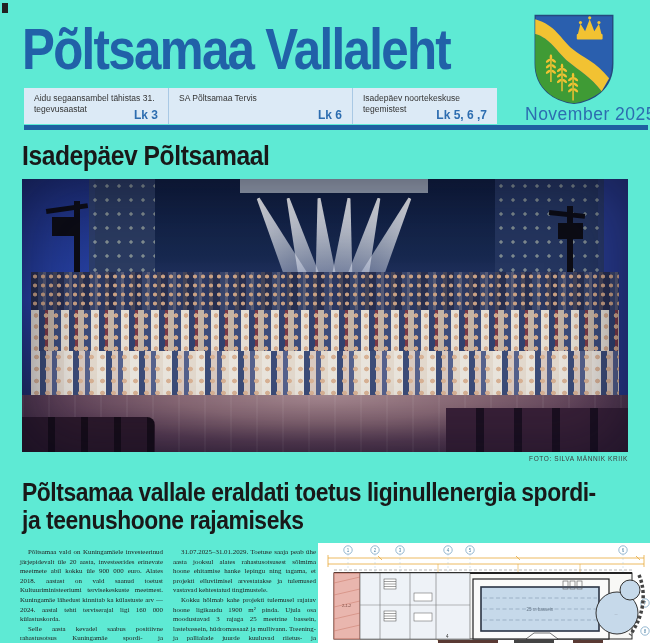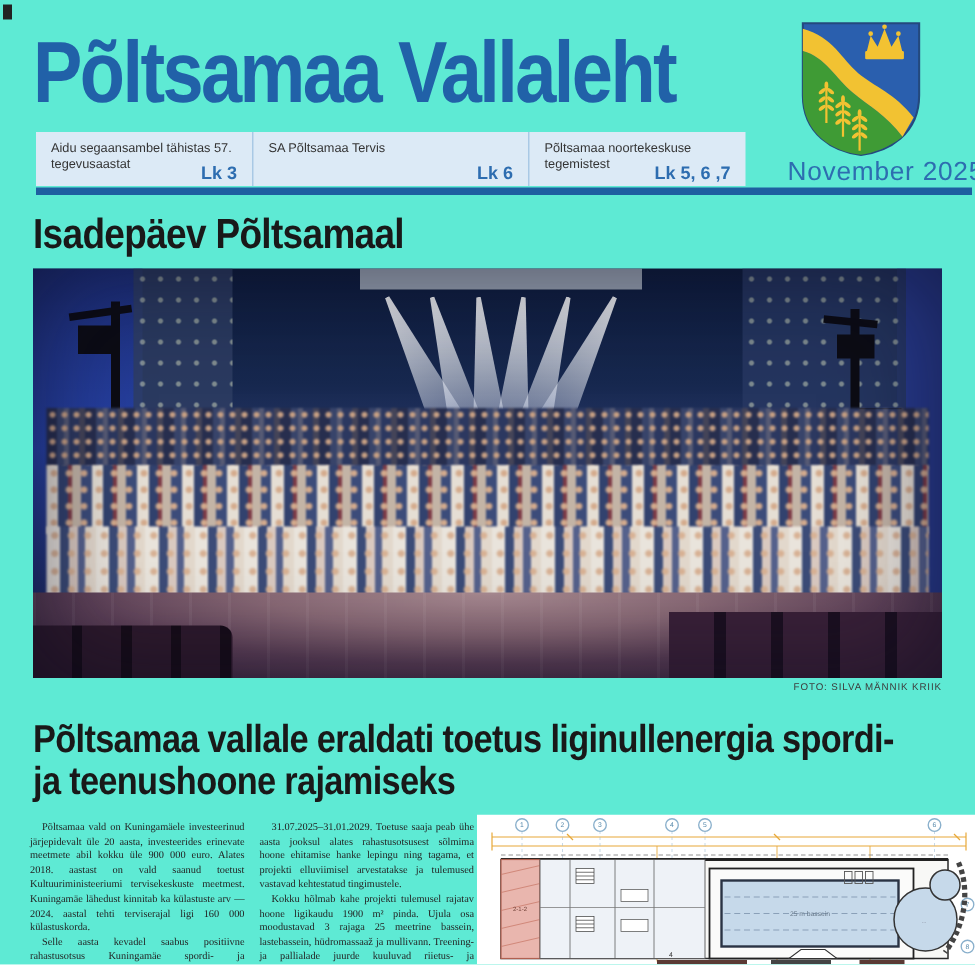--- a/index.html
+++ b/index.html
@@ -142,29 +142,29 @@
       <use href="#ear" transform="translate(25,52)"></use>
       <use href="#ear" transform="translate(37,62)"></use>
       <use href="#ear" transform="translate(49,72)"></use>
     </g>
   </svg>
 
   <div class="issue-date">November  2025</div>
 
   <div class="teaser-band">
     <div class="teaser">
-      <div class="teaser-text">Aidu segaansambel tähistas 57. tegevusaastat</div>
+      <div class="teaser-text">Aidu segaansambel tähistas 31. tegevusaastat</div>
       <div class="teaser-page">Lk 3</div>
     </div>
     <div class="teaser">
       <div class="teaser-text">SA Põltsamaa Tervis</div>
       <div class="teaser-page">Lk 6</div>
     </div>
     <div class="teaser">
-      <div class="teaser-text">Põltsamaa noortekeskuse tegemistest</div>
+      <div class="teaser-text">Isadepäev noortekeskuse tegemistest</div>
       <div class="teaser-page">Lk 5, 6 ,7</div>
     </div>
   </div>
   <div class="rule-blue"></div>
 
   <div class="headline1">Isadepäev Põltsamaal</div>
 
   <div class="photo">
     <div class="ph-topbar"></div>
     <div class="ph-wall-left"></div>

